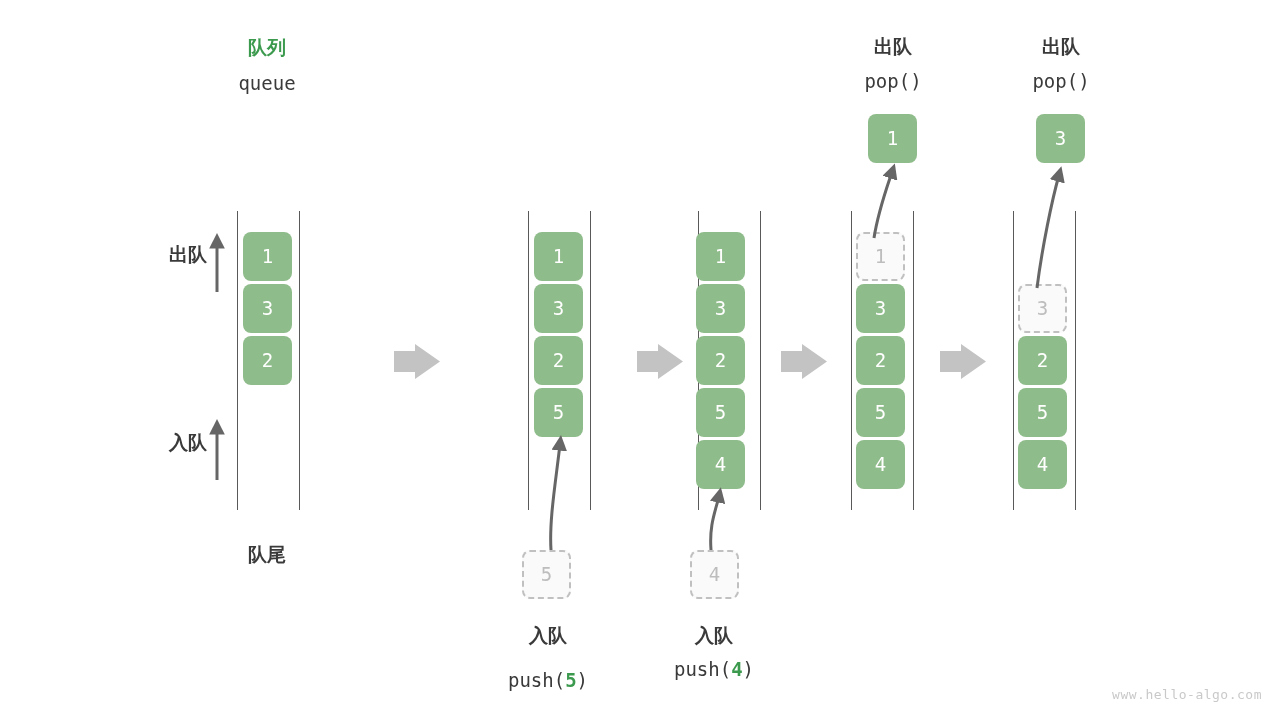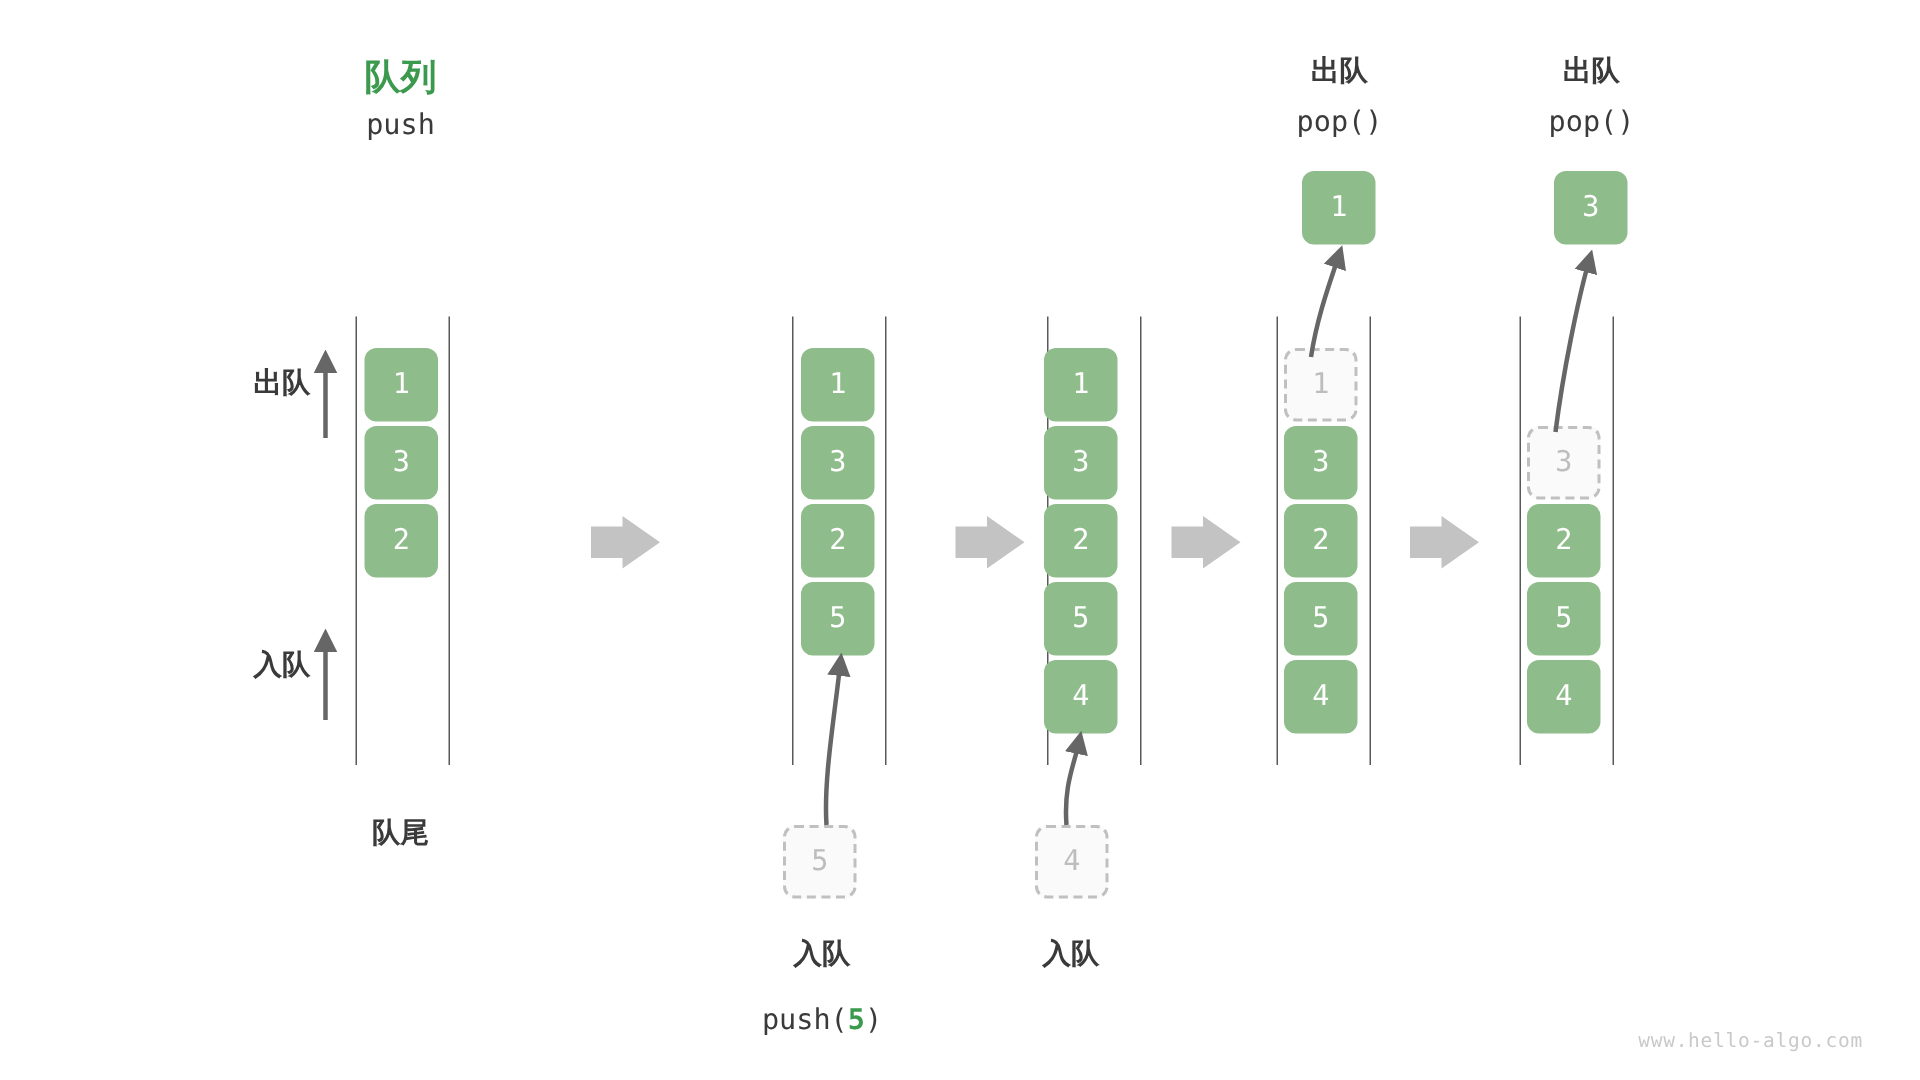--- a/index.html
+++ b/index.html
@@ -69,39 +69,39 @@
     color: #3a3a3a;
   }
   .lbl-code {
     font-family: "DejaVu Sans Mono", "Liberation Mono", monospace;
     font-size: 19px;
     color: #3a3a3a;
   }
   .title-cn {
     font-family: "Liberation Sans", "DejaVu Sans", sans-serif;
     font-weight: bold;
-    font-size: 24px;
+    font-size: 19px;
     color: #3c9a4e;
   }
   .accent {
     color: #3c9a4e;
     font-weight: bold;
   }
   .side-lbl {
     position: absolute;
     font-family: "Liberation Sans", "DejaVu Sans", sans-serif;
     font-weight: bold;
     font-size: 19px;
     color: #3a3a3a;
     white-space: nowrap;
     text-align: right;
   }
   .watermark {
     position: absolute;
-    right: 38px;
+    right: 18px;
     bottom: 18px;
     font-family: "DejaVu Sans Mono", "Liberation Mono", monospace;
     font-size: 13px;
     color: #c9c9c9;
     letter-spacing: 0.5px;
   }
   svg.overlay {
     position: absolute;
     left: 0; top: 0;
     width: 1280px;
@@ -109,21 +109,21 @@
     pointer-events: none;
   }
 </style>
 </head>
 <body>
 
 <div id="stage">
 
   <div class="col" style="left:167px;">
     <div class="lbl title-cn" style="left:0;top:35px;width:200px;">队列</div>
-    <div class="lbl lbl-code" style="left:0;top:72px;width:200px;">push</div>
+    <div class="lbl lbl-code" style="left:0;top:72px;width:200px;">queue</div>
     <div class="lbl lbl-cn" style="left:0;top:542px;width:200px;font-family:Liberation Serif, serif;">队尾</div>
 
     <div class="rail" style="left:70px;top:211px;height:299px;"></div>
     <div class="rail" style="left:132px;top:211px;height:299px;"></div>
 
     <div class="side-lbl" style="left:-20px;top:242px;width:60px;">出队</div>
     <div class="side-lbl" style="left:-20px;top:430px;width:60px;">入队</div>
 
     <div class="cell filled" style="left:76px;top:232px;">1</div>
     <div class="cell filled" style="left:76px;top:284px;">3</div>
@@ -153,20 +153,23 @@
 
     <div class="cell filled" style="left:68px;top:232px;">1</div>
     <div class="cell filled" style="left:68px;top:284px;">3</div>
     <div class="cell filled" style="left:68px;top:336px;">2</div>
     <div class="cell filled" style="left:68px;top:388px;">5</div>
     <div class="cell filled" style="left:68px;top:440px;">4</div>
 
     <div class="cell ghost" style="left:62px;top:550px;">4</div>
 
     <div class="lbl lbl-cn" style="left:-14px;top:623px;width:200px;">入队</div>
+    <div class="lbl lbl-code" style="left:-14px;top:658px;width:200px;">
+      <span>push(</span><span class="accent">4</span><span>)</span>
+    </div>
   </div>
 
   <div class="col" style="left:790px;">
     <div class="lbl lbl-cn" style="left:3px;top:34px;width:200px;">出队</div>
     <div class="lbl lbl-code" style="left:3px;top:70px;width:200px;">pop()</div>
 
     <div class="cell filled" style="left:78px;top:114px;">1</div>
 
     <div class="rail" style="left:61px;top:211px;height:299px;"></div>
     <div class="rail" style="left:123px;top:211px;height:299px;"></div>

